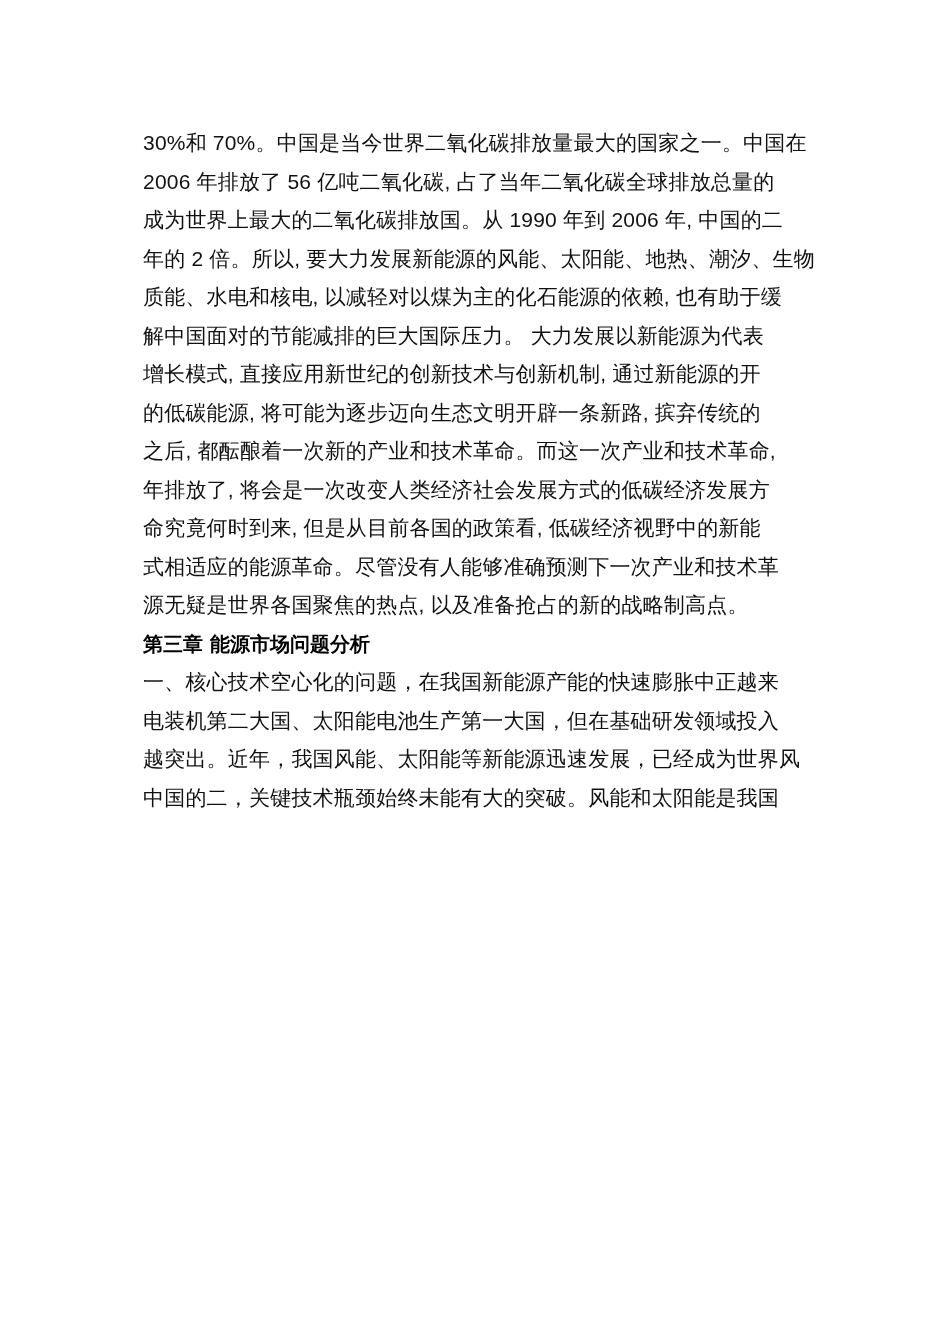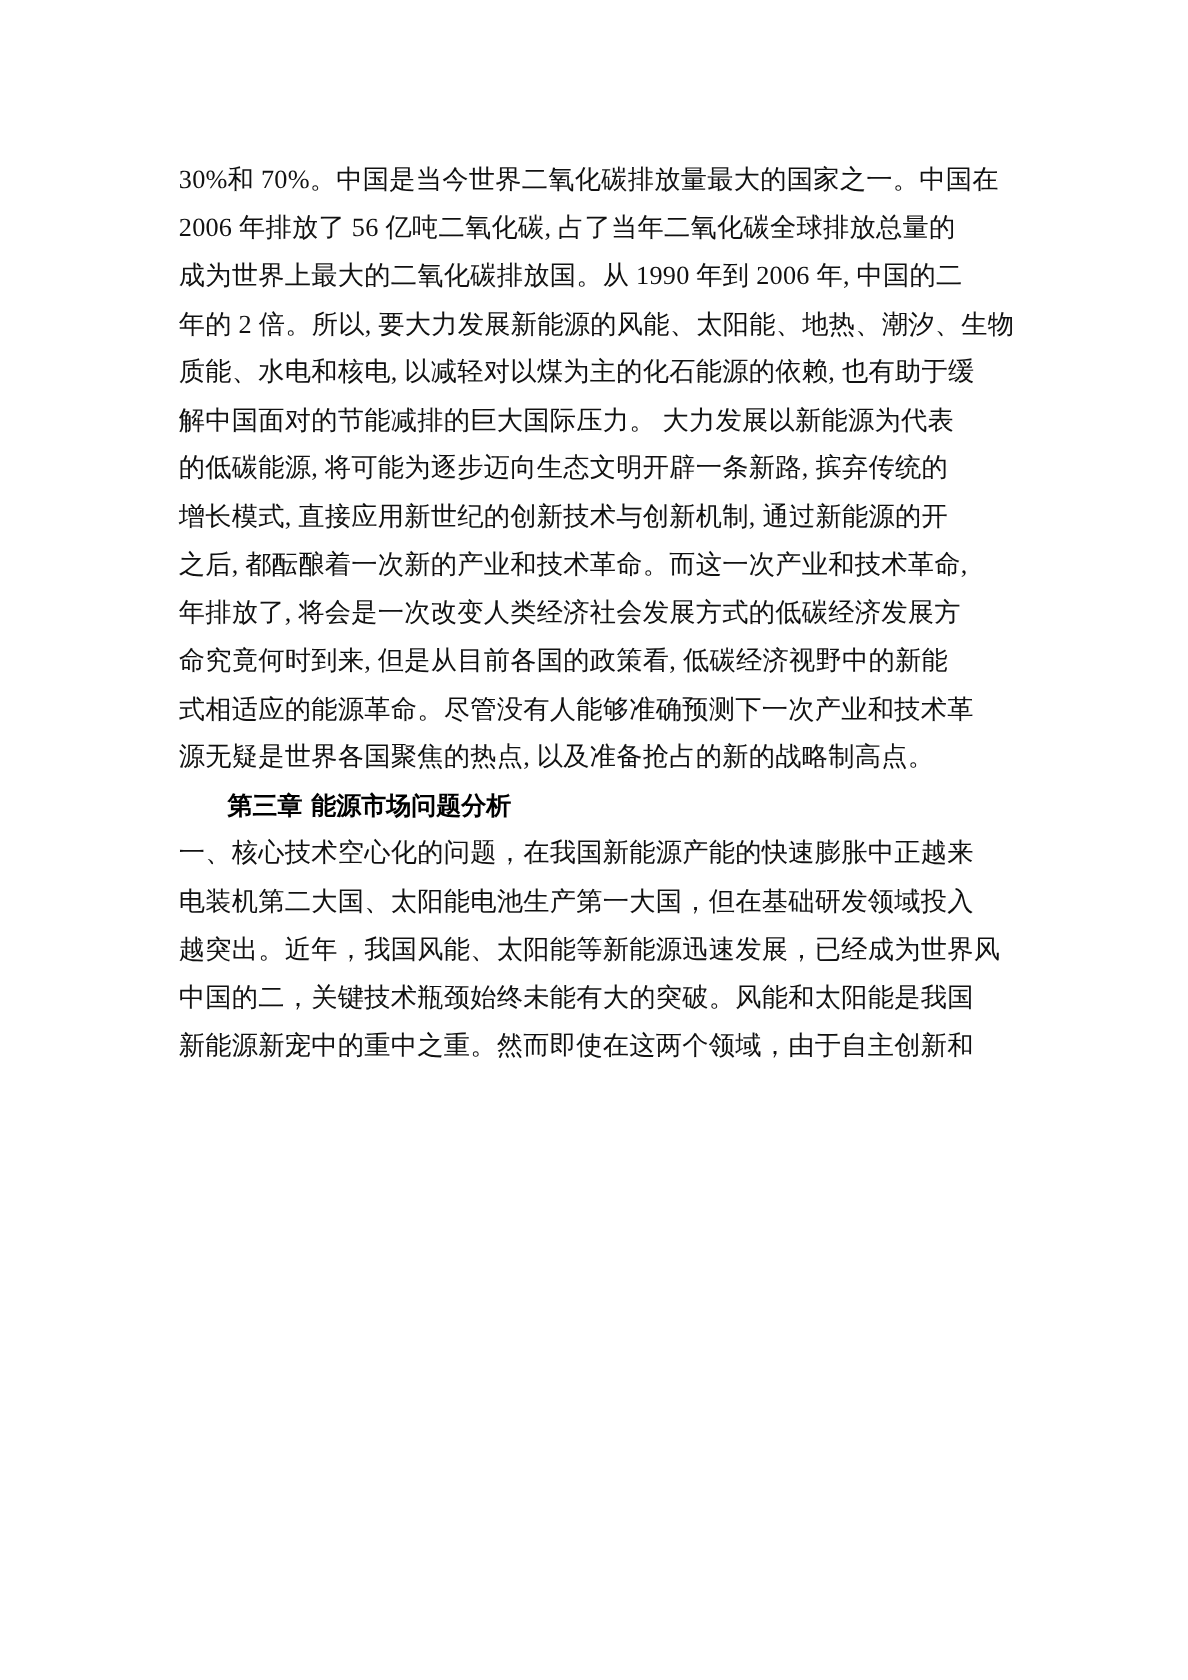--- a/index.html
+++ b/index.html
@@ -1,59 +1,57 @@
 <!DOCTYPE html>
 <html><head>
 <meta charset="utf-8">
 <style>
   html, body { margin: 0; padding: 0; background: #ffffff; }
   body { width: 950px; height: 1344px; position: relative; overflow: hidden; }
   .page { position: absolute; left: 143px; top: 124px; width: 672px; }
   .line {
-    font-family: Liberation Serif, serif;
+    font-family: Liberation Sans, sans-serif;
     font-size: 21px;
     line-height: 38.5px;
     height: 38.5px;
     color: #111111;
     white-space: nowrap;
     letter-spacing: 0.2px;
   }
   .heading {
     font-family: "DejaVu Sans", "Liberation Sans", sans-serif;
     font-weight: bold;
     font-size: 20px;
     line-height: 38.5px;
     height: 38.5px;
     color: #000000;
     white-space: nowrap;
-    margin-left: 39px;
   }
 </style>
 </head>
 <body>
 
 <div class="page">
   <div>
     <div class="line">30%和 70%。中国是当今世界二氧化碳排放量最大的国家之一。中国在</div>
     <div class="line">2006 年排放了 56 亿吨二氧化碳, 占了当年二氧化碳全球排放总量的</div>
     <div class="line">成为世界上最大的二氧化碳排放国。从 1990 年到 2006 年, 中国的二</div>
     <div class="line">年的 2 倍。所以, 要大力发展新能源的风能、太阳能、地热、潮汐、生物</div>
     <div class="line">质能、水电和核电, 以减轻对以煤为主的化石能源的依赖, 也有助于缓</div>
     <div class="line">解中国面对的节能减排的巨大国际压力。  大力发展以新能源为代表</div>
+    <div class="line">增长模式, 直接应用新世纪的创新技术与创新机制, 通过新能源的开</div>
     <div class="line">的低碳能源, 将可能为逐步迈向生态文明开辟一条新路, 摈弃传统的</div>
-    <div class="line">增长模式, 直接应用新世纪的创新技术与创新机制, 通过新能源的开</div>
     <div class="line">之后, 都酝酿着一次新的产业和技术革命。而这一次产业和技术革命,</div>
     <div class="line">年排放了, 将会是一次改变人类经济社会发展方式的低碳经济发展方</div>
     <div class="line">命究竟何时到来, 但是从目前各国的政策看, 低碳经济视野中的新能</div>
     <div class="line">式相适应的能源革命。尽管没有人能够准确预测下一次产业和技术革</div>
     <div class="line">源无疑是世界各国聚焦的热点, 以及准备抢占的新的战略制高点。</div>
   </div>
 
   <div class="heading">第三章  能源市场问题分析</div>
 
   <div>
     <div class="line">一、核心技术空心化的问题，在我国新能源产能的快速膨胀中正越来</div>
     <div class="line">电装机第二大国、太阳能电池生产第一大国，但在基础研发领域投入</div>
     <div class="line">越突出。近年，我国风能、太阳能等新能源迅速发展，已经成为世界风</div>
     <div class="line">中国的二，关键技术瓶颈始终未能有大的突破。风能和太阳能是我国</div>
-    <div class="line">新能源新宠中的重中之重。然而即使在这两个领域，由于自主创新和</div>
   </div>
 </div>
 
 </body></html>

